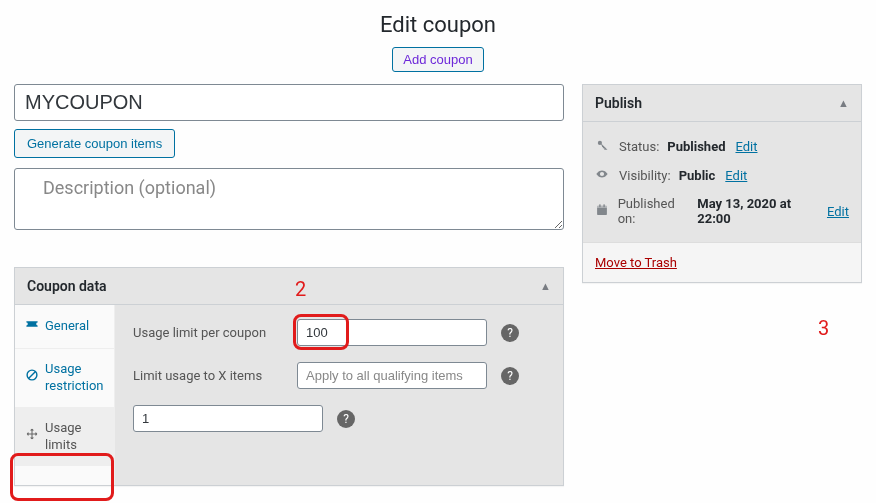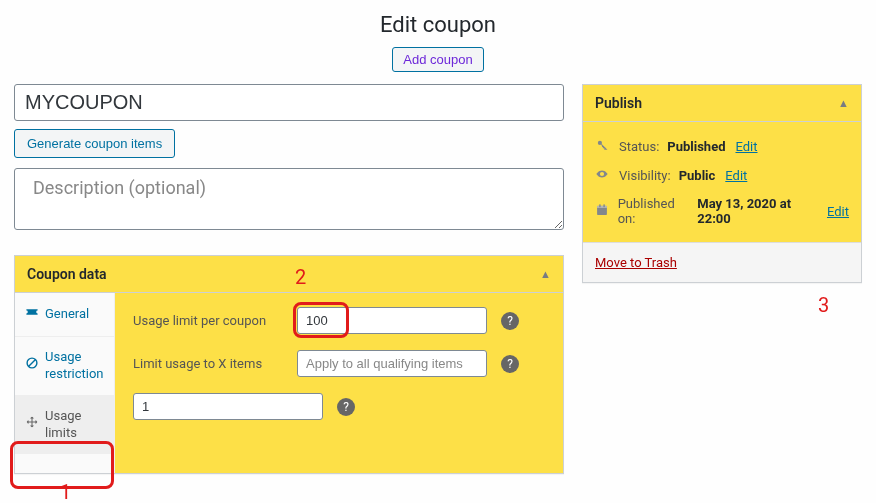--- a/index.html
+++ b/index.html
@@ -46,34 +46,34 @@
     border-radius: 3px;
     cursor: pointer;
     margin-bottom: 10px;
     display: inline-block;
   }
   .desc {
     width: 100%;
     height: 62px;
     border: 1px solid #7e8993;
     border-radius: 3px;
-    padding: 8px 18px;
+    padding: 8px 28px;
     font-size: 18px;
     color: #666;
     resize: vertical;
     font-family: inherit;
-    margin-bottom: 22px;
+    margin-bottom: 34px;
   }
   .desc::placeholder { color: #888; }
 
   .postbox {
     border: 1px solid #ccd0d4;
-    background: #fde047;
+    background: #e5e5e5;
     box-shadow: 0 1px 1px rgba(0,0,0,.04);
-    margin-bottom: 8px;
+    margin-bottom: 31px;
   }
   .postbox-header {
     display: flex;
     align-items: center;
     justify-content: space-between;
     padding: 10px 12px;
     border-bottom: 1px solid #ccd0d4;
     font-weight: 600;
     font-size: 14px;
     color: #23282d;

